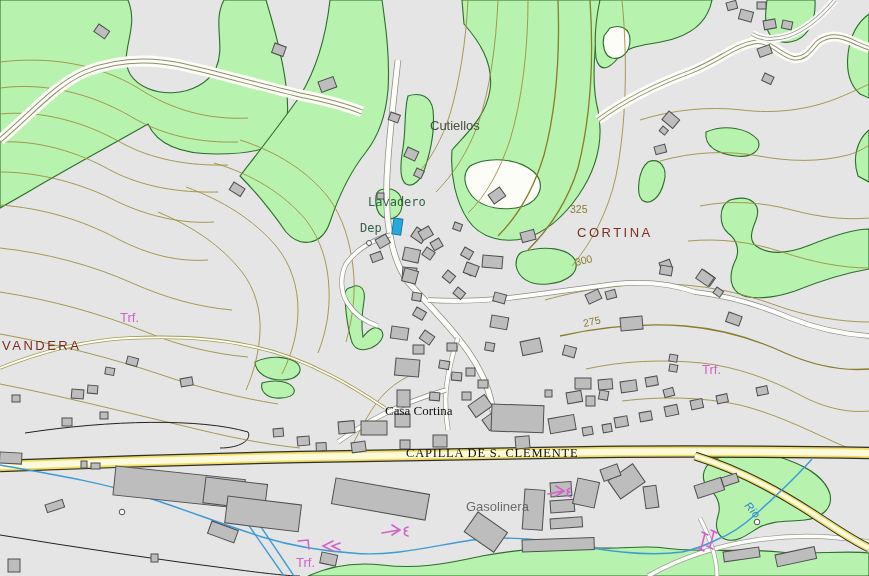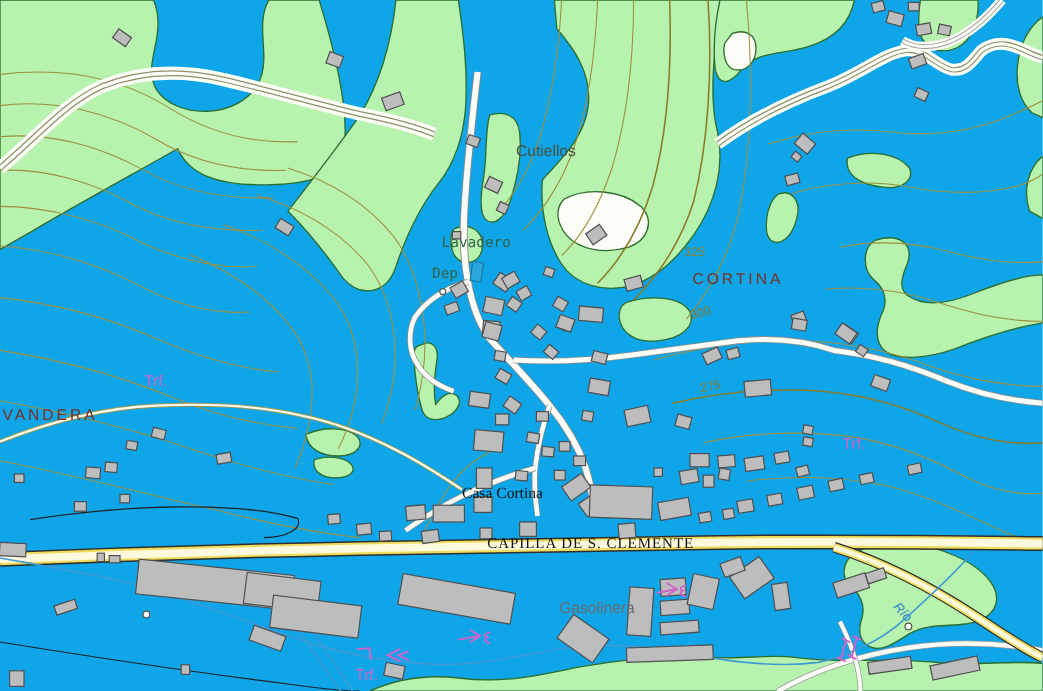--- a/index.html
+++ b/index.html
@@ -1,16 +1,16 @@
 <!DOCTYPE html>
 <html><head>
 <meta charset="utf-8">
 <style>
   html,body{margin:0;padding:0;background:#fdfdf8;}
-  #map-root{position:relative;width:869px;height:576px;overflow:hidden;background:#0ea5e9;}
+  #map-root{position:relative;width:869px;height:576px;overflow:hidden;background:#e5e5e5;}
   svg{display:block;}
   .veg{fill:#b7f2ae;stroke:#2c6e2c;stroke-width:1.1;}
   .veghole{fill:#fdfdf8;stroke:#2c6e2c;stroke-width:1.1;}
   .contour{fill:none;stroke:#9e9040;stroke-width:0.9;}
   .contour-index{fill:none;stroke:#8a7c28;stroke-width:1.3;}
   .bld{fill:#bdbdbd;stroke:#4f4f4f;stroke-width:1;}
   .stream{fill:none;stroke:#3d9bd5;stroke-width:1.4;}
   .lbl{font-family:"Liberation Sans",sans-serif;}
   .lbl-cutiellos{font-size:13px;fill:#47523f;}
   .lbl-mono{font-family:"DejaVu Sans Mono",monospace;font-size:12px;fill:#356147;}

